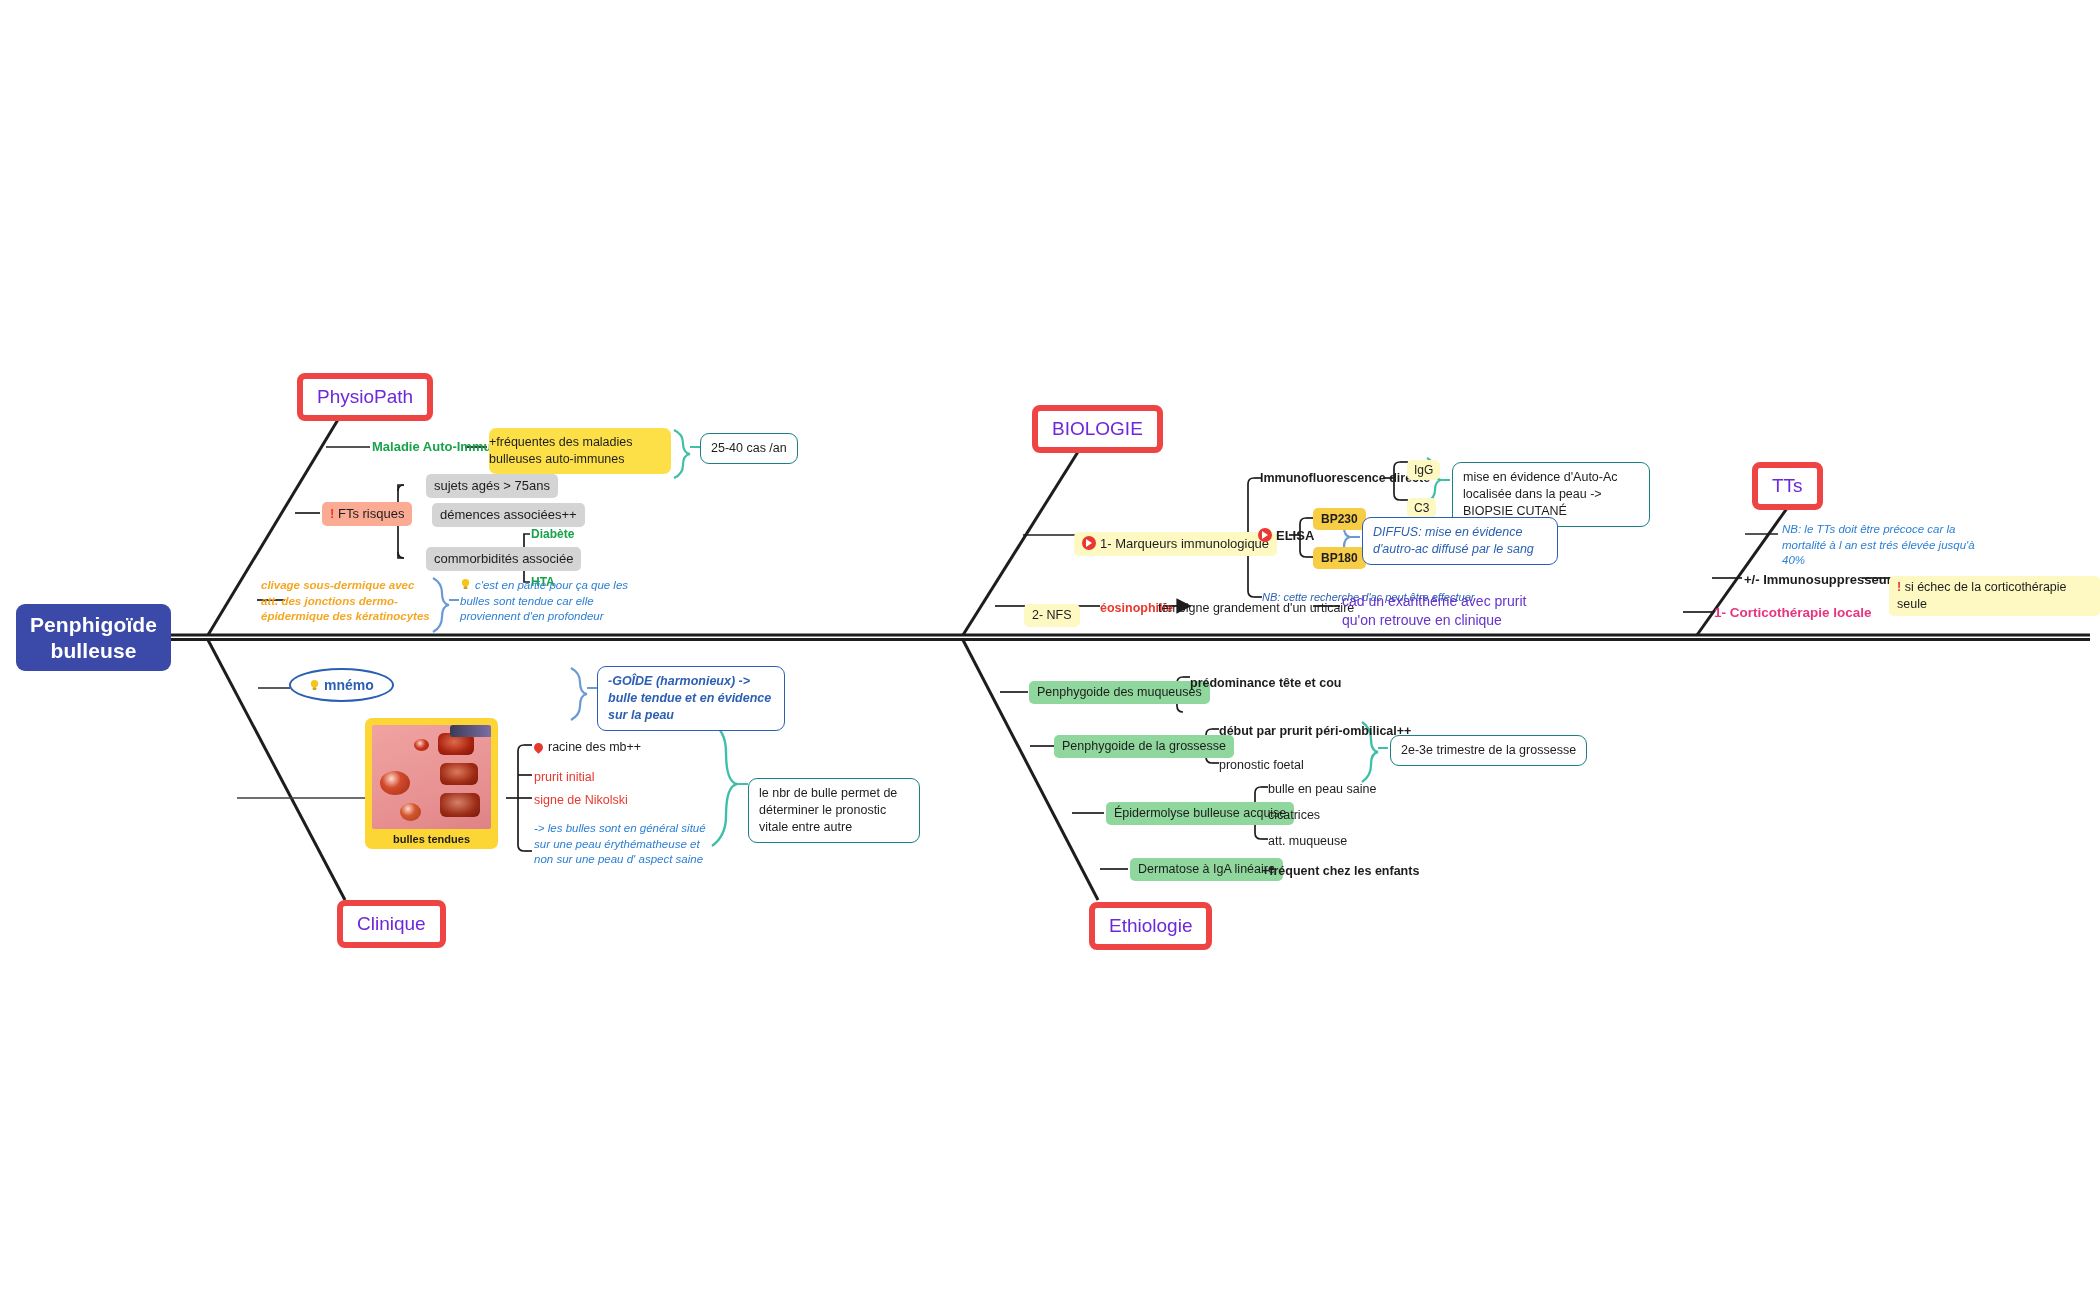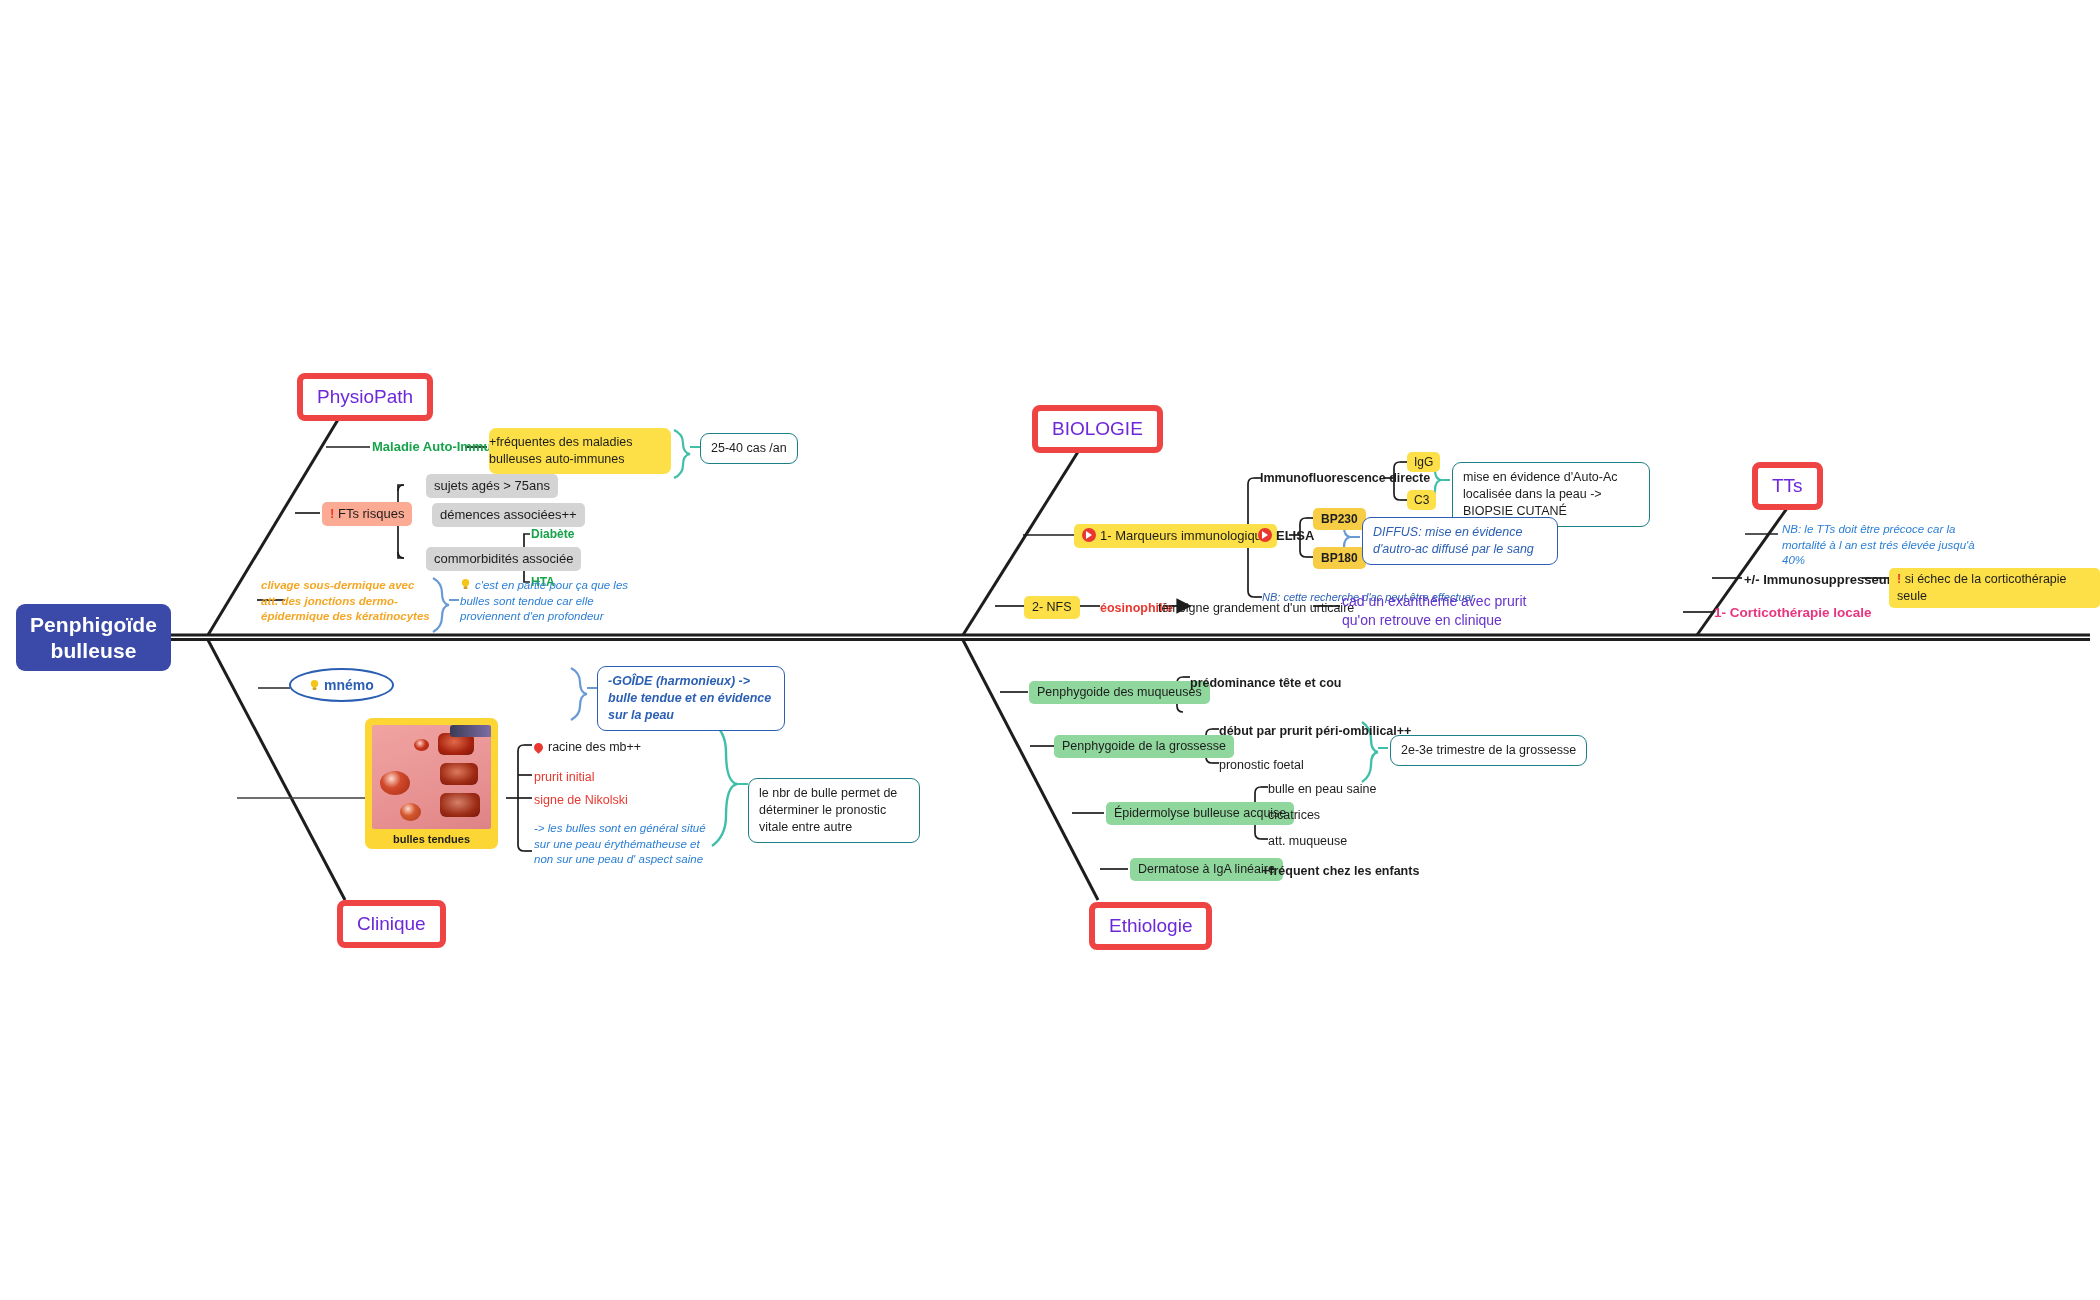--- a/index.html
+++ b/index.html
@@ -28,21 +28,21 @@
 
   
   .lbl{white-space:nowrap;font-size:13px;color:#1d1d1d;line-height:1.35;}
   .lbl.wrap{white-space:normal;}
   .b{font-weight:700;}
   .i{font-style:italic;}
 
   
   .chip{display:inline-block;padding:3px 8px;border-radius:5px;font-size:13px;line-height:1.35;}
   .chip-grey{background:#d4d4d4;color:#1d1d1d;margin-left:20px;}
-  .chip-greyl{background:#fde047;color:#1d1d1d;}
+  .chip-greyl{background:#fef9c3;color:#1d1d1d;margin-top:8px;}
   .chip-salmon{background:#fbab94;color:#1d1d1d;}
   .chip-yellow{background:#f7cd46;color:#1d1d1d;}
   .chip-yellowbig{background:#fde047;color:#1d1d1d;border-radius:7px;padding:6px 0;}
   .chip-green{background:#90d79d;color:#1d1d1d;}
   .chip-cyan{background:#aee6f2;color:#1d1d1d;border-radius:3px;padding:6px 9px;}
 
   
   .callout{border:1.6px solid #1a7f86;border-radius:9px;background:#fff;
            padding:6px 10px;font-size:13px;color:#1d1d1d;line-height:1.35;}
   .callout.blue{border-color:#2b5fb3;color:#2b5fb3;}

